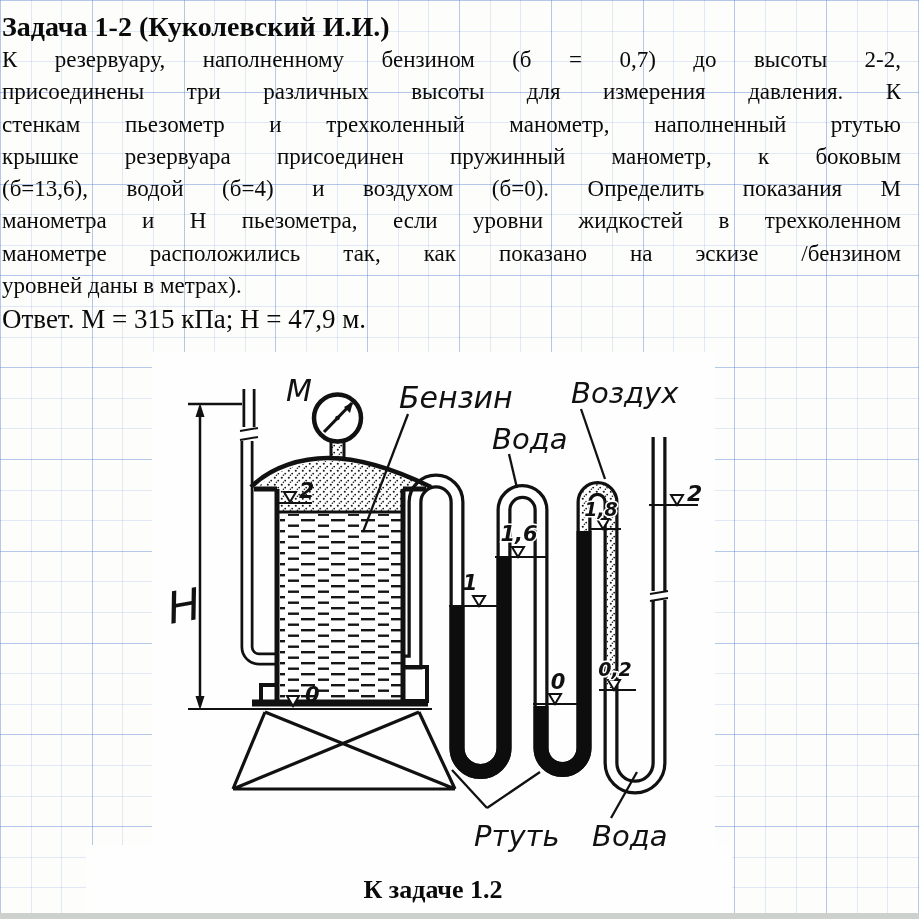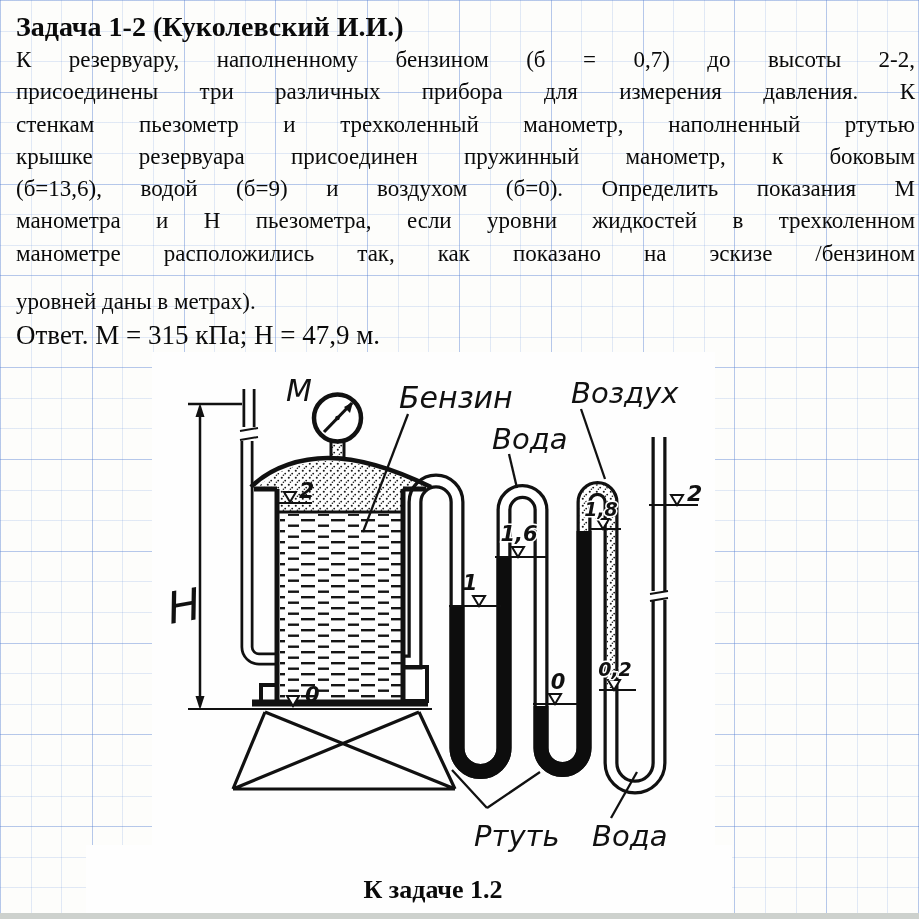--- a/index.html
+++ b/index.html
@@ -7,44 +7,44 @@
     width:919px;height:919px;position:relative;overflow:hidden;
     background-color:#fdfdfb;
     background-image:
       repeating-linear-gradient(to right, rgba(90,130,210,0.32) 0 1px, transparent 1px 91.8px),
       repeating-linear-gradient(to bottom, rgba(90,130,210,0.32) 0 1px, transparent 1px 91.8px),
       repeating-linear-gradient(to right, rgba(110,150,220,0.20) 0 1px, transparent 1px 30.6px),
       repeating-linear-gradient(to bottom, rgba(110,150,220,0.20) 0 1px, transparent 1px 30.6px);
     font-family:"Liberation Serif", serif;
     color:#0a0a0a;
   }
-  .textblock{position:absolute;left:16px;top:10px;width:899px;}
+  .textblock{position:absolute;left:2px;top:10px;width:899px;}
   .title{font-size:28px;font-weight:bold;height:34px;line-height:34px;}
   .jline{font-size:23px;height:32.3px;line-height:32.3px;text-align:justify;text-align-last:justify;white-space:nowrap;}
-  .jline.last{text-align:center;text-align-last:left;margin-top:16px;}
+  .jline.last{text-align:center;text-align-last:left;}
   .answer{font-size:27px;height:34px;line-height:34px;font-weight:normal;}
   .figure-bg{position:absolute;left:152px;top:352px;width:563px;height:566px;background:#fefefe;}
   .caption-bg{position:absolute;left:86px;top:845px;width:646px;height:70px;background:#fefefe;}
   .bottom-strip{position:absolute;left:0;top:913px;width:919px;height:6px;background:#cdd1cd;}
   svg{position:absolute;left:152px;top:352px;}
   svg text{font-family:"DejaVu Sans", sans-serif;}
   .lbl{font-style:italic;fill:#111;}
   .num{font-style:italic;font-weight:bold;fill:#111;}
   .cap{font-family:"Liberation Serif",serif;font-weight:bold;fill:#0a0a0a;}
 </style>
 </head>
 <body>
 
 <div class="textblock">
   <div class="title">Задача 1-2 (Куколевский И.И.)</div>
   <div class="jline">К резервуару, наполненному бензином (б = 0,7) до высоты 2-2,</div>
-  <div class="jline">присоединены три различных прибора для измерения давления. К</div>
+  <div class="jline">присоединены три различных высоты для измерения давления. К</div>
   <div class="jline">стенкам пьезометр и трехколенный манометр, наполненный ртутью</div>
   <div class="jline">крышке резервуара присоединен пружинный манометр, к боковым</div>
-  <div class="jline">(б=13,6), водой (б=9) и воздухом (б=0). Определить показания М</div>
+  <div class="jline">(б=13,6), водой (б=4) и воздухом (б=0). Определить показания М</div>
   <div class="jline">манометра и Н пьезометра, если уровни жидкостей в трехколенном</div>
   <div class="jline">манометре расположились так, как показано на эскизе /бензином</div>
   <div class="jline last">уровней даны в метрах).</div>
   <div class="answer">Ответ. М = 315 кПа; Н = 47,9 м.</div>
 </div>
 
 <div class="figure-bg"></div>
 <div class="caption-bg"></div>
 <div class="bottom-strip"></div>
 

